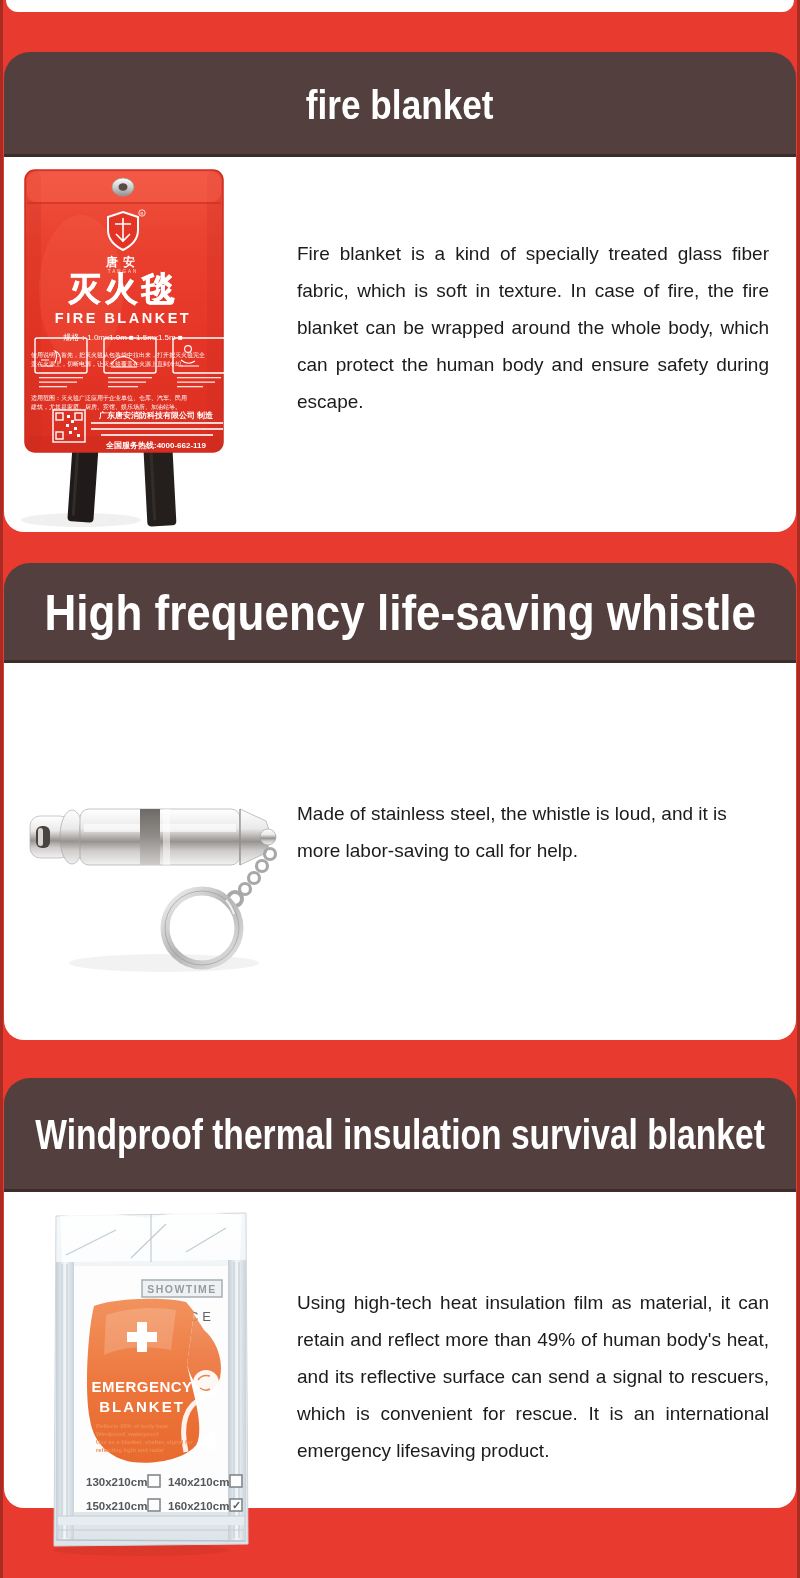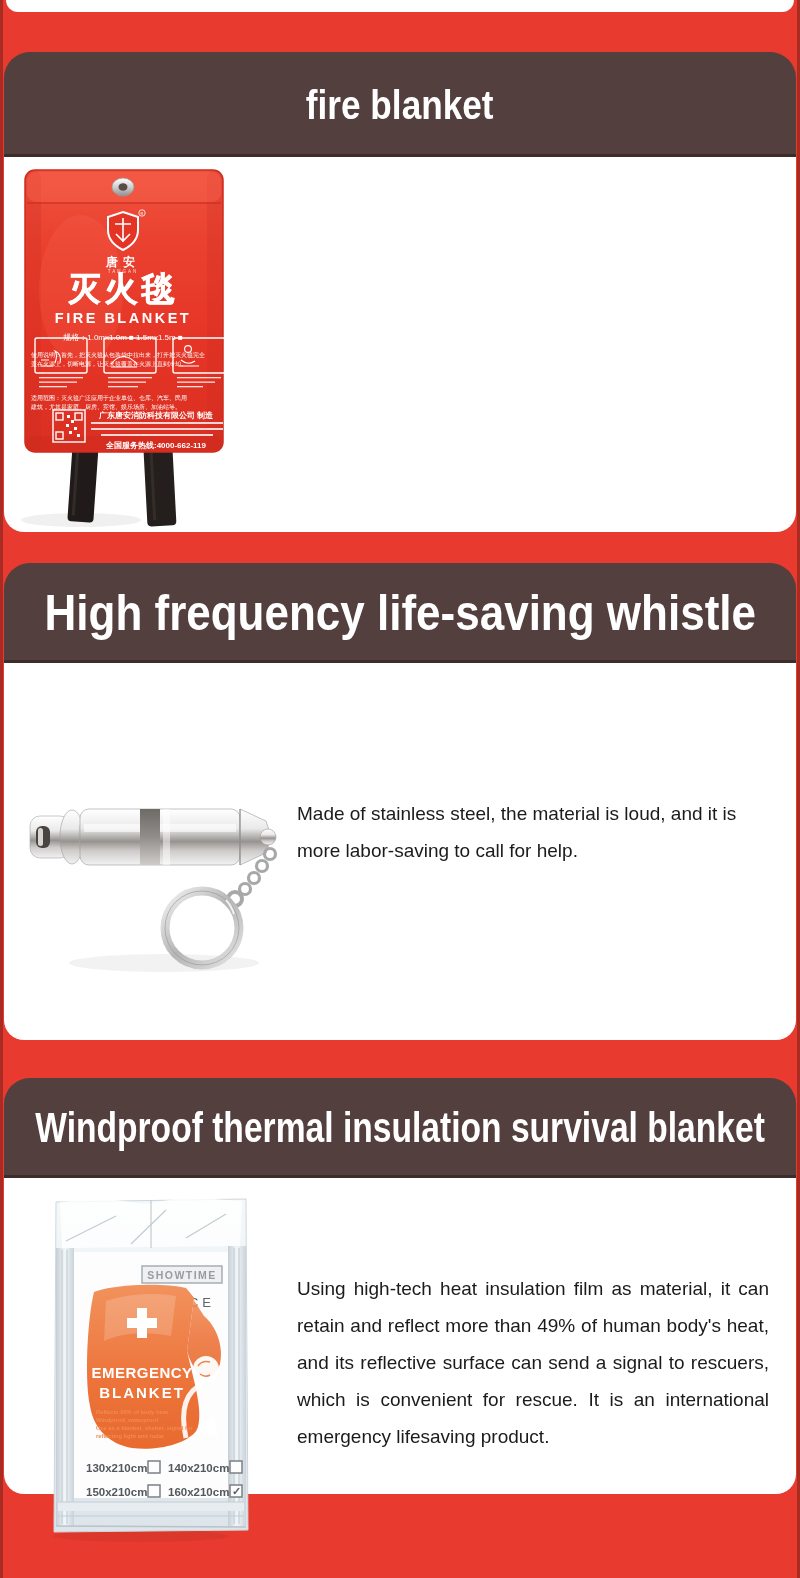--- a/index.html
+++ b/index.html
@@ -14,21 +14,21 @@
   body::before{left:0;} body::after{right:0;}
 
   .card-stub{height:12px;margin:0 6px;background:#ffffff;border-radius:0 0 20px 20px;}
   .gap-a{height:40px;} .gap-b{height:31px;} .gap-c{height:38px;}
 
   .sec-header{
     margin:0 4px;background:#533f3d;border-radius:26px 26px 0 0;
     display:flex;align-items:center;justify-content:center;
     box-shadow:inset 0 -3px 0 rgba(25,12,12,.38);
   }
-  .hh1{height:105px;} .hh2{height:100px;} .hh3{height:100px;}
+  .hh1{height:105px;} .hh2{height:100px;} .hh3{height:114px;}
   .sec-title{color:#ffffff;font-weight:700;white-space:nowrap;line-height:1;}
   .tt1{font-size:40px;} .tt2{font-size:50px;} .tt3{font-size:42px;}
   .scale{display:inline-block;transform:scaleX(0.88);transform-origin:center;}
   .scale-narrow{transform:scaleX(0.80);}
 
   .card{
     margin:0 4px;background:#ffffff;border-radius:0 0 20px 20px;position:relative;
   }
   .cc1{height:375px;} .cc2{height:377px;} .cc3{height:316px;}
 
@@ -158,20 +158,21 @@
 
       <text x="145" y="258" font-size="8" font-weight="700" fill="#ffffff" text-anchor="middle">广东唐安消防科技有限公司 制造</text>
       <g fill="#ffffff" opacity="0.8">
         <rect x="80" y="262" width="132" height="2"></rect>
           <rect x="80" y="268" width="132" height="2"></rect>
           <rect x="90" y="274" width="112" height="2"></rect>
       </g>
       <text x="145" y="288" font-size="8" font-weight="700" fill="#ffffff" text-anchor="middle">全国服务热线:4000-662-119</text>
     </svg>
   </div>
+  <div class="desc dd1 just">Fire blanket is a kind of specially treated glass fiber fabric, which is soft in texture. In case of fire, the fire blanket can be wrapped around the whole body, which can protect the human body and ensure safety during escape.</div>
 </div>
 
 <div class="gap-b"></div>
 
 <div class="sec-header hh2">
   <div class="sec-title tt2">
     <span class="scale">High frequency life-saving whistle</span>
   </div>
 </div>
 
@@ -229,21 +230,21 @@
         <circle cx="221" cy="141" r="7" stroke-width="4"></circle>
       </g>
 
       <g>
         <circle cx="188" cy="170" r="37" fill="none" stroke="url(#ringG)" stroke-width="9"></circle>
         <circle cx="188" cy="170" r="37" fill="none" stroke="#8f8f8f" stroke-width="1" opacity="0.55"></circle>
         <path d="M212,142 a37,37 0 0 1 8,14" fill="none" stroke="#ffffff" stroke-width="2" opacity="0.8"></path>
       </g>
     </svg>
   </div>
-  <div class="desc dd2">Made of stainless steel, the material is loud, and it is more labor-saving to call for help.</div>
+  <div class="desc dd2">Made of stainless steel, the whistle is loud, and it is more labor-saving to call for help.</div>
 </div>
 
 <div class="gap-c"></div>
 
 <div class="sec-header hh3">
   <div class="sec-title tt3">
     <span class="scale scale-narrow">Windproof thermal insulation survival blanket</span>
   </div>
 </div>
 

